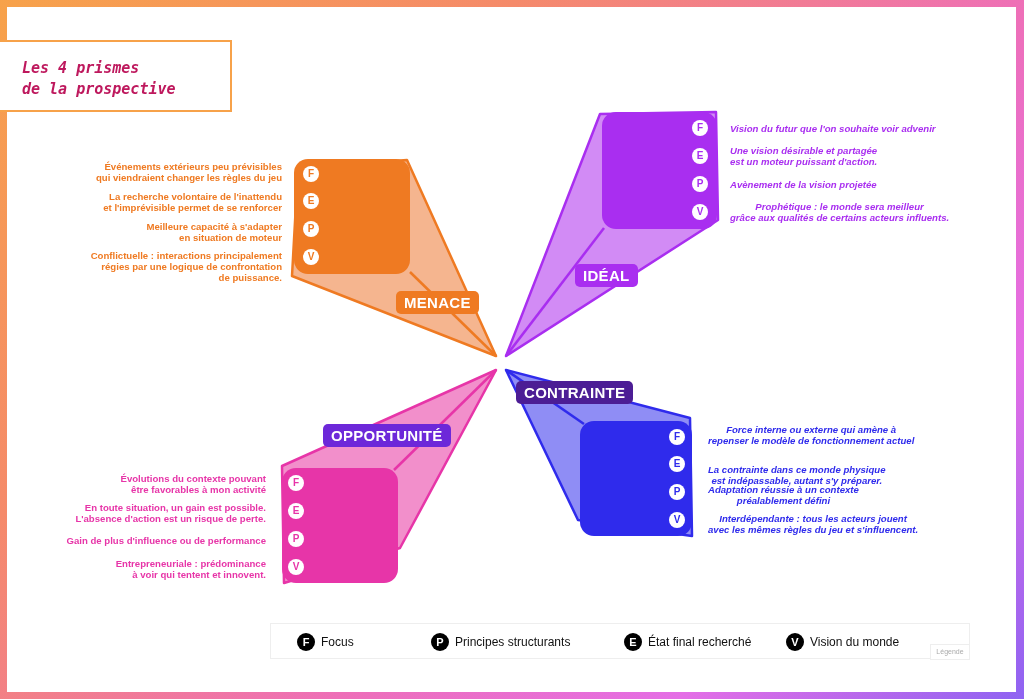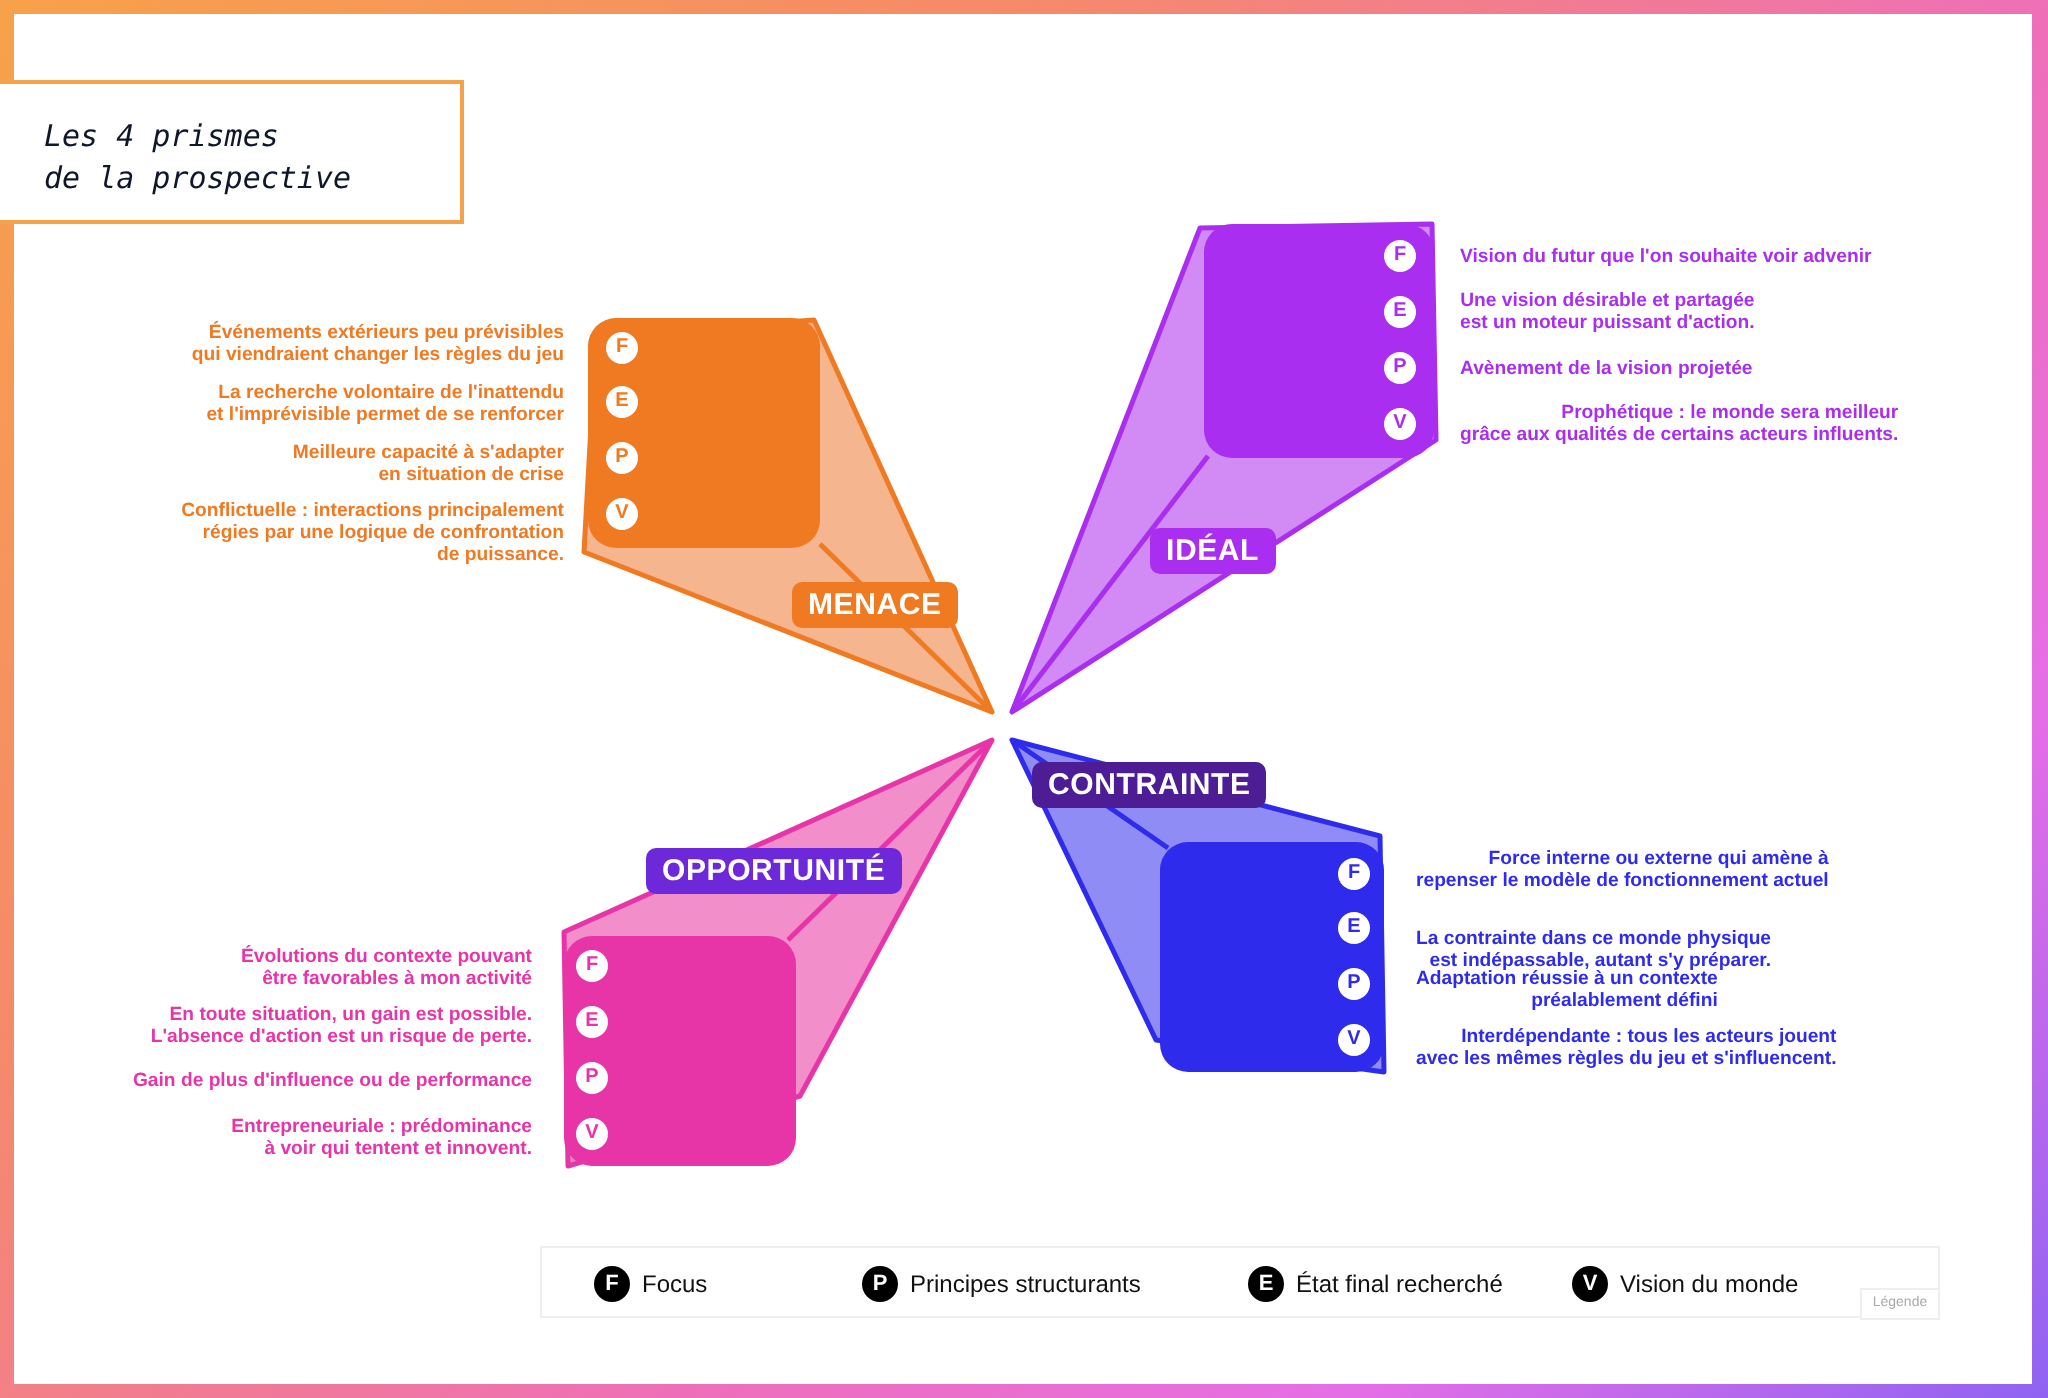--- a/index.html
+++ b/index.html
@@ -11,30 +11,30 @@
   .canvas {
     position:absolute; left:7px; top:7px; width:1009px; height:685px;
     background:#ffffff;
   }
   .title-box {
     position:absolute; left:0px; top:40px; width:232px; height:72px;
     border:2px solid #f7a24a; border-left:none; background:#fff;
     box-sizing:border-box;
   }
   .title-text {
-    position:absolute; left:22px; top:16px; color:#0f172a;
-    font-family:"DejaVu Sans Mono", monospace; font-style:italic; font-weight:normal;
+    position:absolute; left:22px; top:16px; color:#be185d;
+    font-family:"DejaVu Sans Mono", monospace; font-style:italic; font-weight:bold;
     font-size:15px; line-height:21px; white-space:pre-line;
   }
   svg.diagram { position:absolute; left:0; top:0; }
   .desc {
     position:absolute; font-weight:bold; font-size:9.6px; line-height:11.2px;
   }
   .desc.left { text-align:right; }
-  .desc.right { text-align:right; }
+  .desc.right { text-align:center;font-style:italic; }
   .menace-c { color:#ef7a22; }
   .ideal-c { color:#a92ef0; }
   .contrainte-c { color:#2f2bec; }
   .opportunite-c { color:#e735a8; }
   .tag {
     position:absolute; color:#fff; font-weight:bold; font-size:15px;
     padding:3px 8px; border-radius:5px; letter-spacing:0.3px;
   }
   .badge {
     position:absolute; width:16px; height:16px; border-radius:50%;
@@ -115,21 +115,21 @@
 <div class="badge opportunite-c" style="left:288px;top:475px;">F</div>
 <div class="badge opportunite-c" style="left:288px;top:503px;">E</div>
 <div class="badge opportunite-c" style="left:288px;top:531px;">P</div>
 <div class="badge opportunite-c" style="left:288px;top:559px;">V</div>
 
 <div class="desc left menace-c" style="right:742px;top:161px;white-space:pre-line;">Événements extérieurs peu prévisibles
 qui viendraient changer les règles du jeu</div>
 <div class="desc left menace-c" style="right:742px;top:191px;white-space:pre-line;">La recherche volontaire de l'inattendu
 et l'imprévisible permet de se renforcer</div>
 <div class="desc left menace-c" style="right:742px;top:221px;white-space:pre-line;">Meilleure capacité à s'adapter
-en situation de crise</div>
+en situation de moteur</div>
 <div class="desc left menace-c" style="right:742px;top:250px;white-space:pre-line;">Conflictuelle : interactions principalement
 régies par une logique de confrontation
 de puissance.</div>
 
 <div class="desc right ideal-c" style="left:730px;top:123px;white-space:pre-line;">Vision du futur que l'on souhaite voir advenir</div>
 <div class="desc right ideal-c" style="left:730px;top:145px;white-space:pre-line;">Une vision désirable et partagée
 est un moteur puissant d'action.</div>
 <div class="desc right ideal-c" style="left:730px;top:179px;white-space:pre-line;">Avènement de la vision projetée</div>
 <div class="desc right ideal-c" style="left:730px;top:201px;white-space:pre-line;">Prophétique : le monde sera meilleur
 grâce aux qualités de certains acteurs influents.</div>

